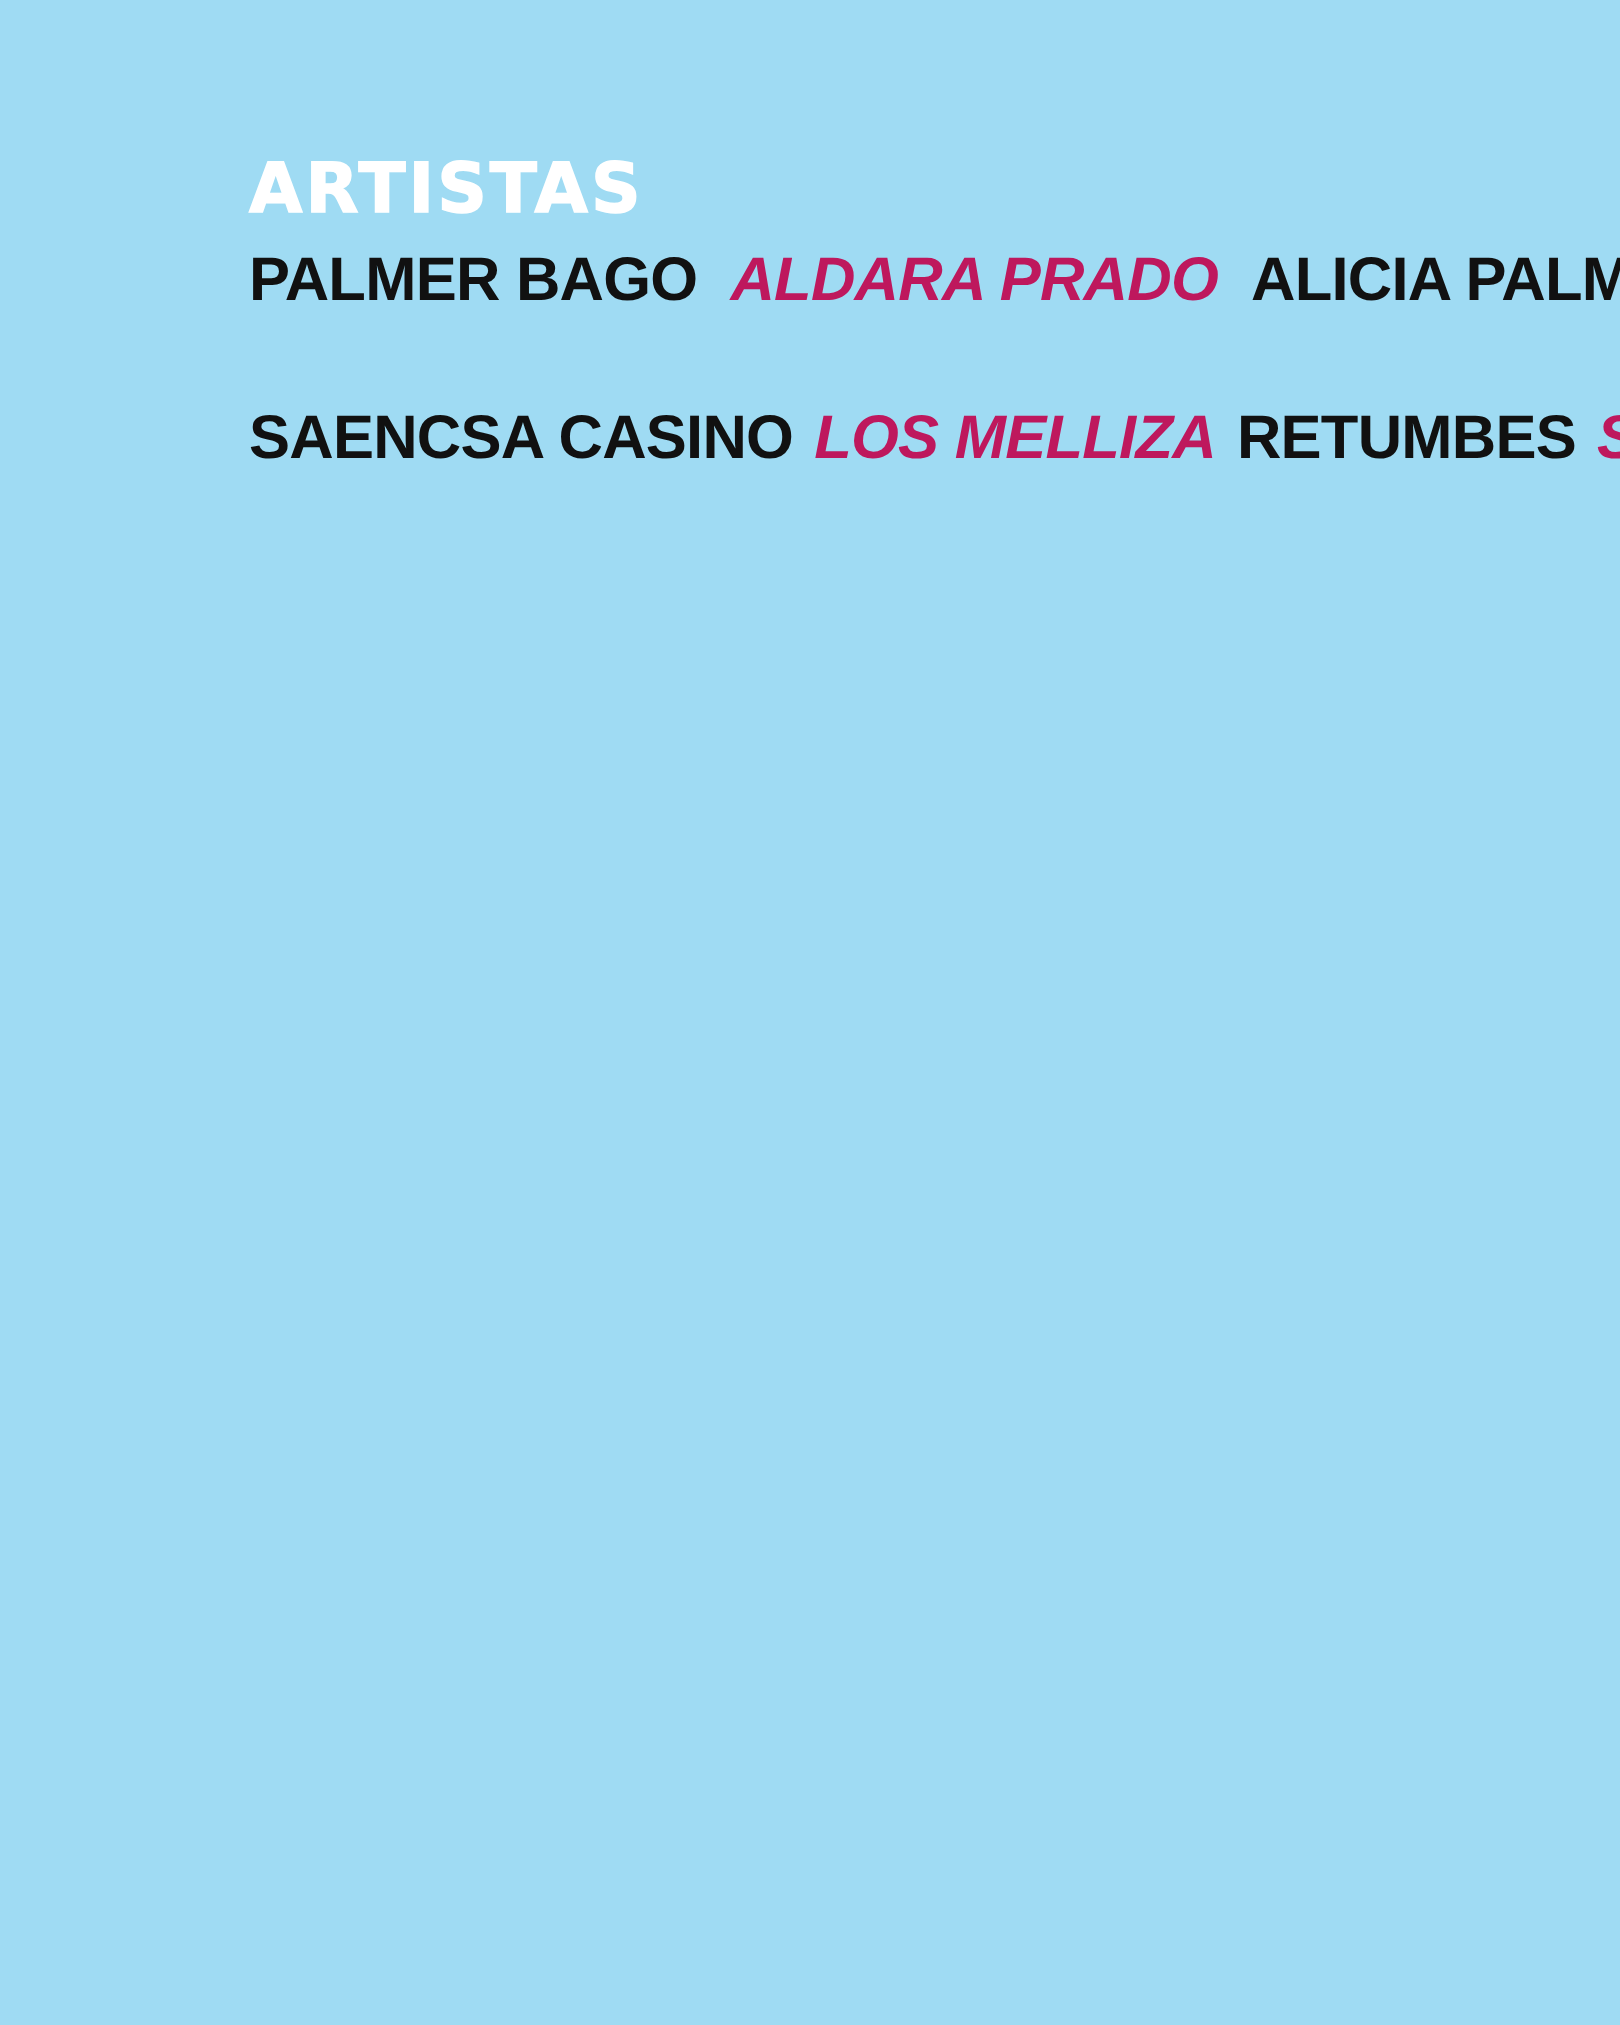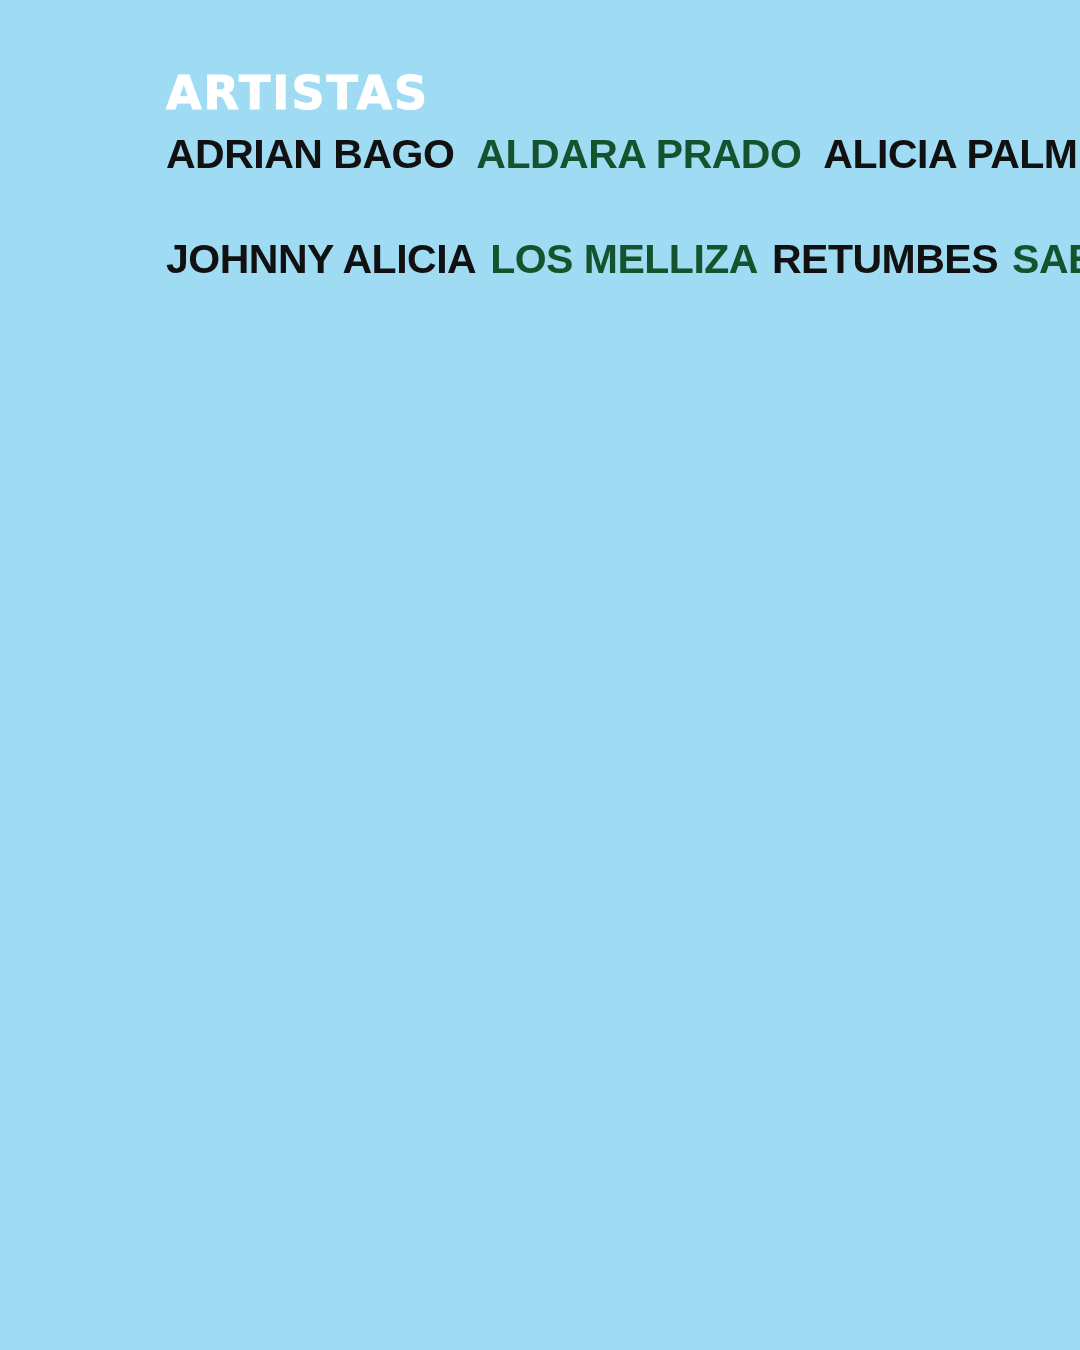--- a/index.html
+++ b/index.html
@@ -27,34 +27,35 @@
     font-weight: bold;
     font-size: 46px;
     letter-spacing: 2px;
     line-height: 1;
     margin: 0 0 14px 0;
     -webkit-text-stroke: 1px #ffffff;
     text-transform: uppercase;
   }
   #artists-heading {
     margin-bottom: 18px;
+    margin-top: 32px;
   }
   .name-flow {
     font-weight: bold;
     font-size: 41px;
     line-height: 1.02;
     letter-spacing: -0.5px;
     max-width: 760px;
   }
   .name-flow .name {
     white-space: nowrap;
     margin-right: 22px;
   }
   .dark { color: #111111; }
-  .pink { color: #14532d; }
+  .pink { color: #be185d; font-style: italic; }
   .block-artists {
     margin-bottom: 0;
   }
   .spacer {
     height: 62px;
   }
   .rock-flow {
     font-weight: bold;
     font-size: 41px;
     line-height: 1.06;
@@ -69,22 +70,22 @@
     margin-bottom: 16px;
   }
 </style>
 </head>
 <body>
 
 <div class="poster">
 
   <div class="block-artists">
     <h1 class="section-heading" id="artists-heading">ARTiSTAS</h1>
-    <div class="name-flow" id="artists-list"><span class="name dark">ADRIAN BAGO</span><span class="name pink">ALDARA PRADO</span><span class="name dark">ALICIA PALMER</span></div>
+    <div class="name-flow" id="artists-list"><span class="name dark">PALMER BAGO</span><span class="name pink">ALDARA PRADO</span><span class="name dark">ALICIA PALMER</span></div>
   </div>
 
   <div class="spacer"></div>
 
   <div class="block-rock">
-    <div class="rock-flow" id="rock-list"><span class="name dark">JOHNNY ALICIA</span><span class="name pink">LOS MELLIZA</span><span class="name dark">RETUMBES</span><span class="name pink">SAENCSA</span></div>
+    <div class="rock-flow" id="rock-list"><span class="name dark">SAENCSA CASINO</span><span class="name pink">LOS MELLIZA</span><span class="name dark">RETUMBES</span><span class="name pink">SAENCSA</span></div>
   </div>
 
 </div>
 
 </body></html>

